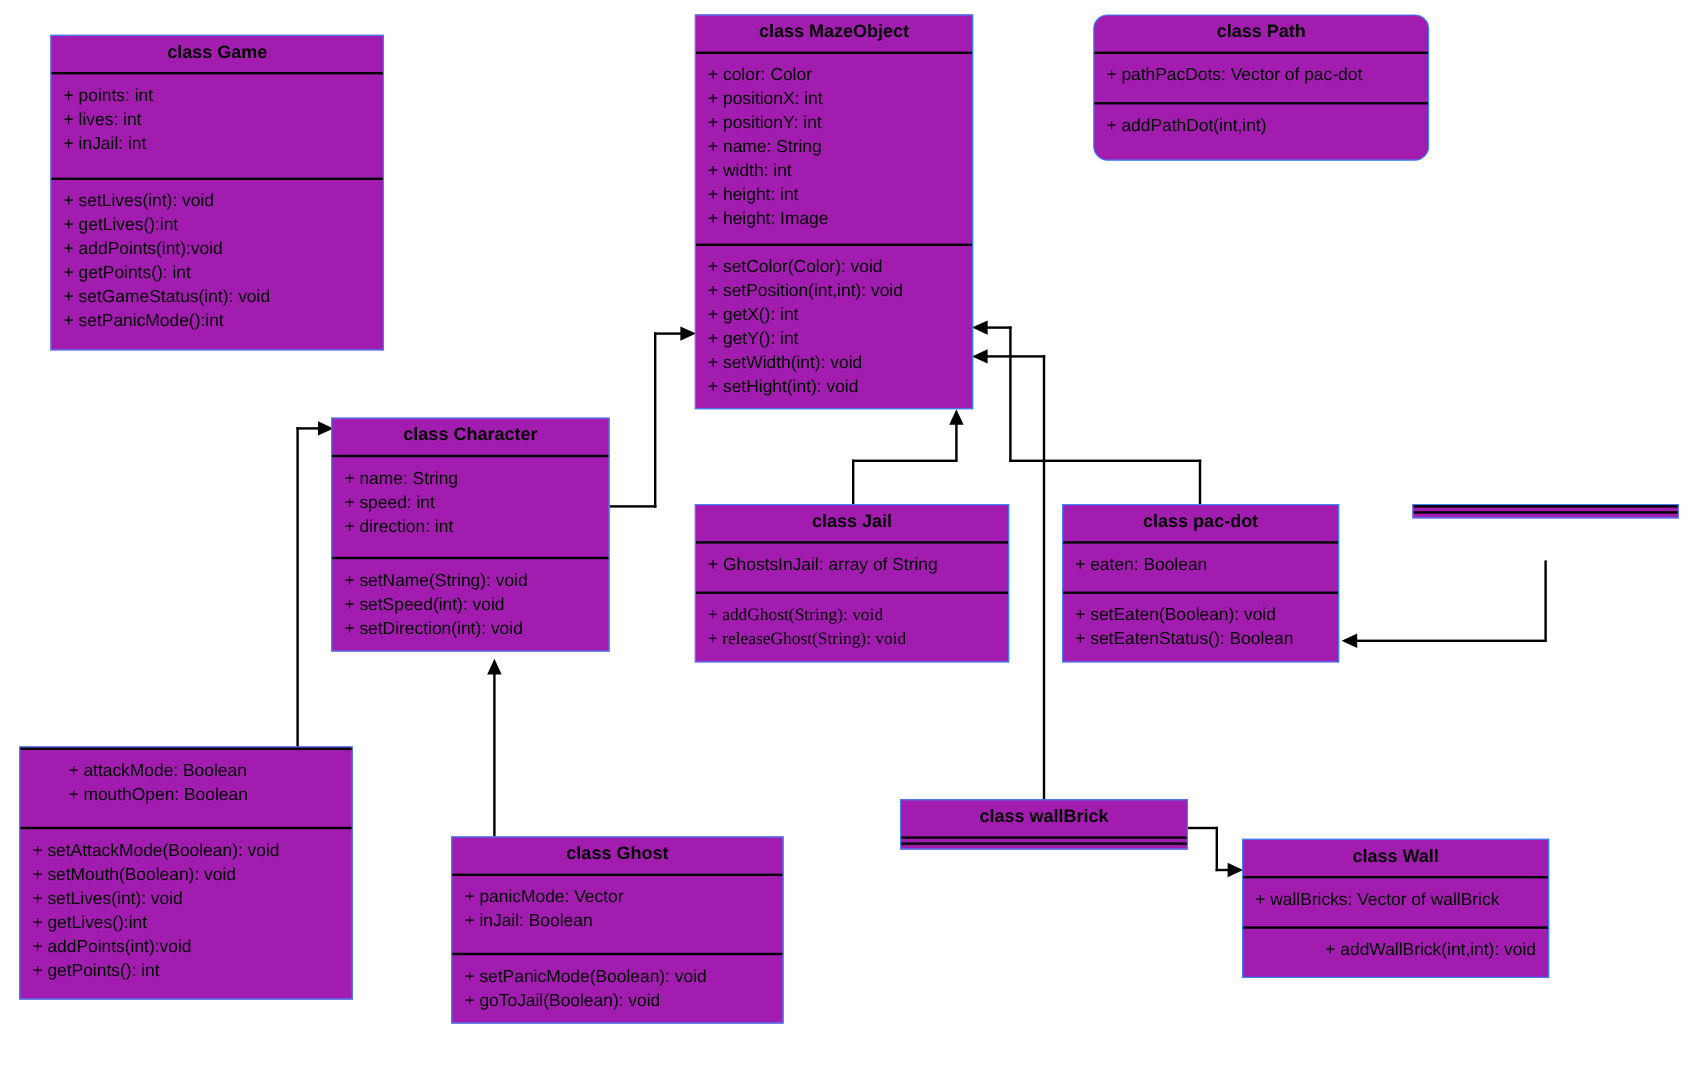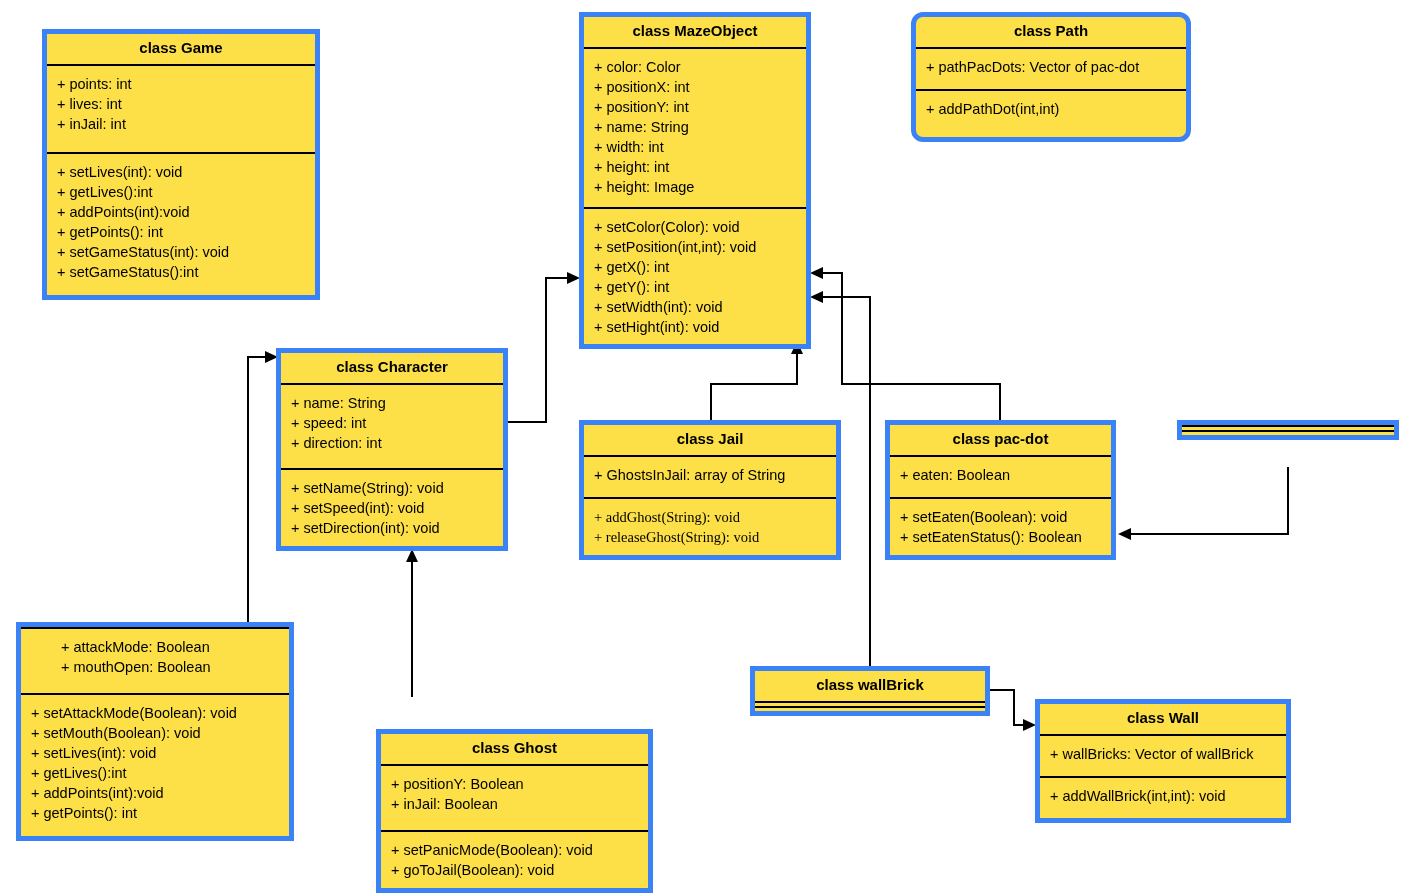--- a/index.html
+++ b/index.html
@@ -11,22 +11,22 @@
     position: relative;
     width: 1415px;
     height: 896px;
     background: #ffffff;
     font-family: "Liberation Sans", sans-serif;
     overflow: hidden;
   }
   .uml-class {
     position: absolute;
     box-sizing: border-box;
-    border: 5px solid #3b82f6;
-    background: #fde047;
+    border: 1px solid #3b82f6;
+    background: #a21caf;
     z-index: 5;
   }
   .uml-title {
     box-sizing: border-box;
     text-align: center;
     font-weight: bold;
     font-size: 15px;
     color: #000000;
     padding: 6px 4px 7px 4px;
     line-height: 1.1;
@@ -124,21 +124,21 @@
       <div class="uml-row">+ points: int</div>
       <div class="uml-row">+ lives: int</div>
       <div class="uml-row">+ inJail: int</div>
     </div>
     <div class="uml-compartment" style="height:143px;">
       <div class="uml-row">+ setLives(int): void</div>
       <div class="uml-row">+ getLives():int</div>
       <div class="uml-row">+ addPoints(int):void</div>
       <div class="uml-row">+ getPoints(): int</div>
       <div class="uml-row">+ setGameStatus(int): void</div>
-      <div class="uml-row">+ setGameStatus():int</div>
+      <div class="uml-row">+ setPanicMode():int</div>
     </div>
   </div>
 
   <div class="uml-class" style="left:579px; top:12px; width:232px;">
     <div class="uml-title">class MazeObject</div>
     <div class="uml-compartment" style="height:160px;">
       <div class="uml-row">+ color: Color</div>
       <div class="uml-row">+ positionX: int</div>
       <div class="uml-row">+ positionY: int</div>
       <div class="uml-row">+ name: String</div>
@@ -215,41 +215,41 @@
     <div class="uml-compartment" style="height:143px;">
       <div class="uml-row">+ setAttackMode(Boolean): void</div>
       <div class="uml-row">+ setMouth(Boolean): void</div>
       <div class="uml-row">+ setLives(int): void</div>
       <div class="uml-row">+ getLives():int</div>
       <div class="uml-row">+ addPoints(int):void</div>
       <div class="uml-row">+ getPoints(): int</div>
     </div>
   </div>
 
-  <div class="uml-class" style="left:376px; top:729px; width:277px;">
+  <div class="uml-class" style="left:376px; top:697px; width:277px;">
     <div class="uml-title">class Ghost</div>
     <div class="uml-compartment" style="height:66px;">
-      <div class="uml-row">+ positionY: Boolean</div>
+      <div class="uml-row">+ panicMode: Vector</div>
       <div class="uml-row">+ inJail: Boolean</div>
     </div>
     <div class="uml-compartment" style="height:58px;">
       <div class="uml-row">+ setPanicMode(Boolean): void</div>
       <div class="uml-row">+ goToJail(Boolean): void</div>
     </div>
   </div>
 
   <div class="uml-class" style="left:750px; top:666px; width:240px;">
     <div class="uml-title">class wallBrick</div>
     <div class="uml-compartment empty-thin"></div>
     <div class="uml-compartment empty-thin"></div>
   </div>
 
   <div class="uml-class" style="left:1035px; top:699px; width:256px;">
     <div class="uml-title">class Wall</div>
     <div class="uml-compartment" style="height:42px;">
       <div class="uml-row">+ wallBricks: Vector of wallBrick</div>
     </div>
-    <div class="uml-compartment" style="height:42px;">
+    <div class="uml-compartment" style="height:42px;text-align:right;">
       <div class="uml-row">+ addWallBrick(int,int): void</div>
     </div>
   </div>
 
 </div>
 
 </body></html>

